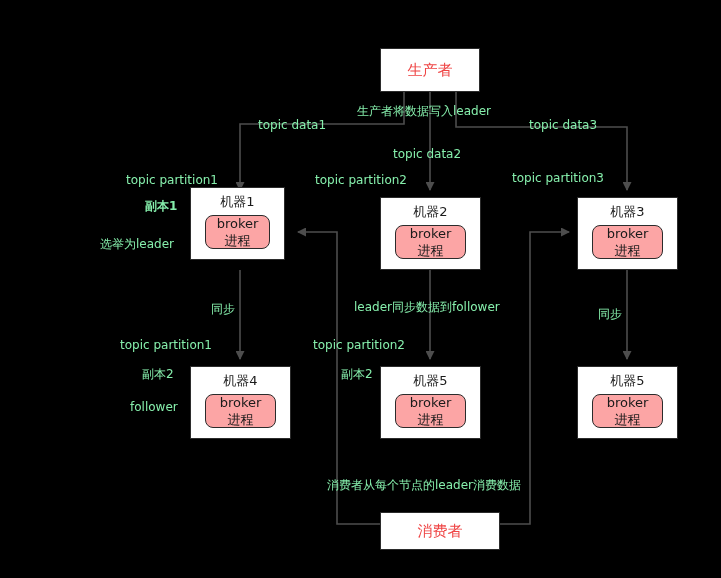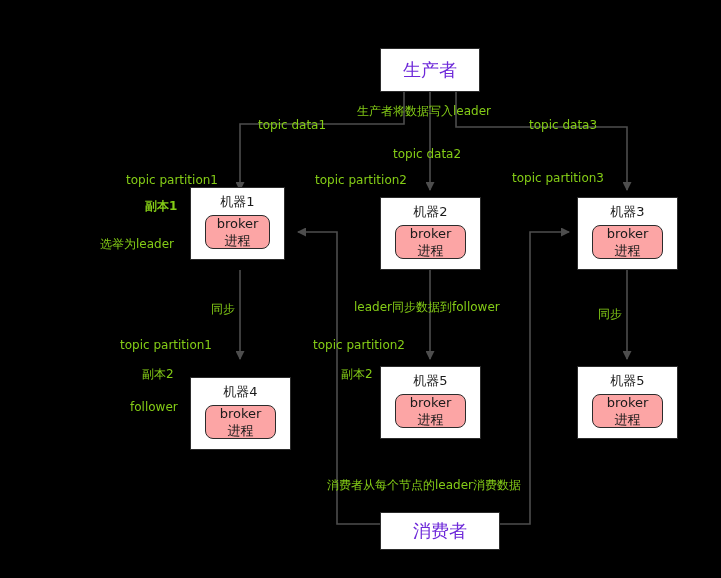--- a/index.html
+++ b/index.html
@@ -7,22 +7,22 @@
          font-family:"DejaVu Sans","Liberation Sans",sans-serif;}
   svg.wires{position:absolute;left:0;top:0;width:721px;height:578px;pointer-events:none;}
   .nodebox{position:absolute;background:#fff;border:1px solid #2b2b2b;box-sizing:border-box;}
   .nodebox.plain{display:flex;align-items:center;justify-content:center;}
   .nodebox .title{position:absolute;left:0;right:0;top:6px;text-align:center;
        font-size:13px;color:#1a1a1a;line-height:16px;}
   .innerbox{position:absolute;left:14px;right:14px;top:27px;bottom:10px;
        border:1.5px solid #2b2b2b;border-radius:8px;background:#fca5a5;
        display:flex;flex-direction:column;align-items:center;justify-content:center;
        font-size:13px;color:#1a1a1a;line-height:17px;}
-  .plainlabel{font-size:18px;color:#6d28d9;}
-  .elabel{position:absolute;font-size:12px;color:#84cc16;white-space:nowrap;line-height:14px;}
+  .plainlabel{font-size:15px;color:#ef4444;}
+  .elabel{position:absolute;font-size:12px;color:#86efac;white-space:nowrap;line-height:14px;}
 </style>
 </head>
 <body>
 
 <div id="stage">
 
   <svg class="wires" viewBox="0 0 721 578">
     <defs>
       <marker id="ah" markerWidth="9" markerHeight="9" refX="8" refY="4.5" orient="auto" markerUnits="userSpaceOnUse">
         <path d="M0,0 L9,4.5 L0,9 z" fill="#4d4d4d"></path>
@@ -67,21 +67,21 @@
   </div>
 
   <div class="nodebox" style="left:577px;top:197px;width:101px;height:73px;">
     <div class="title">机器3</div>
     <div class="innerbox">
       <span>broker</span>
       <span>进程</span>
     </div>
   </div>
 
-  <div class="nodebox" style="left:190px;top:366px;width:101px;height:73px;margin-top:11px;">
+  <div class="nodebox" style="left:190px;top:366px;width:101px;height:73px;">
     <div class="title">机器4</div>
     <div class="innerbox">
       <span>broker</span>
       <span>进程</span>
     </div>
   </div>
 
   <div class="nodebox" style="left:380px;top:366px;width:101px;height:73px;">
     <div class="title">机器5</div>
     <div class="innerbox">

